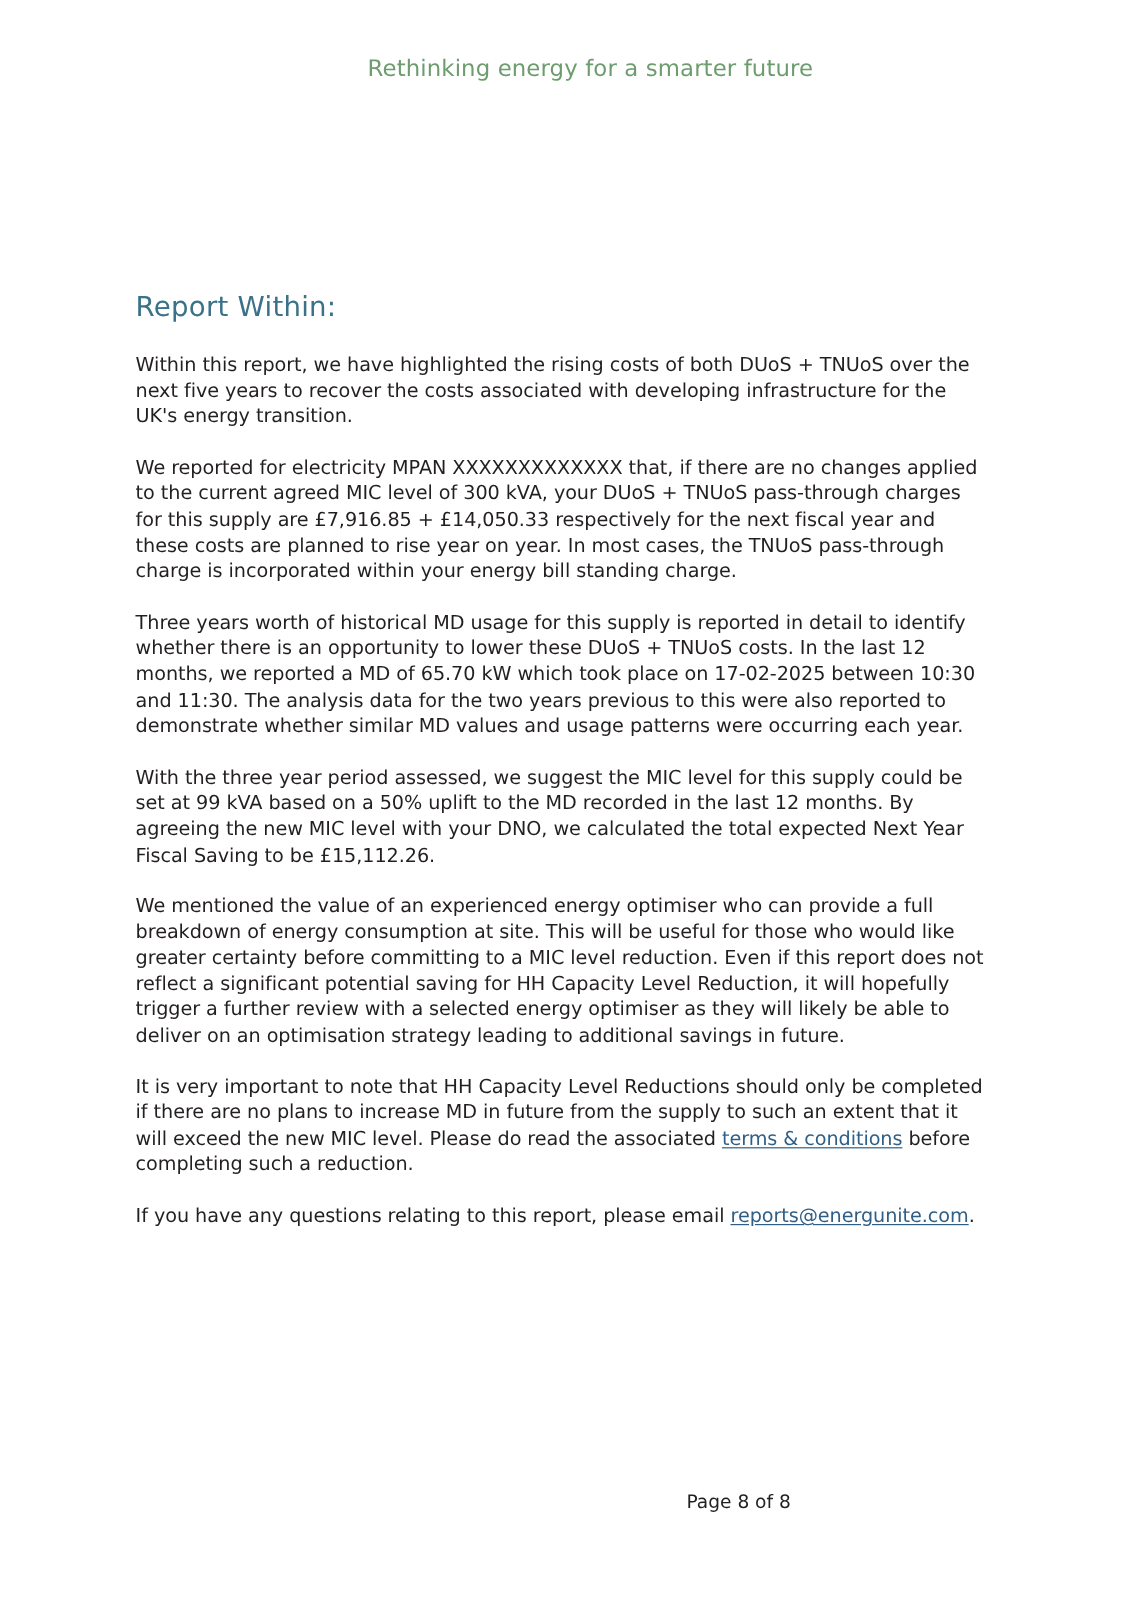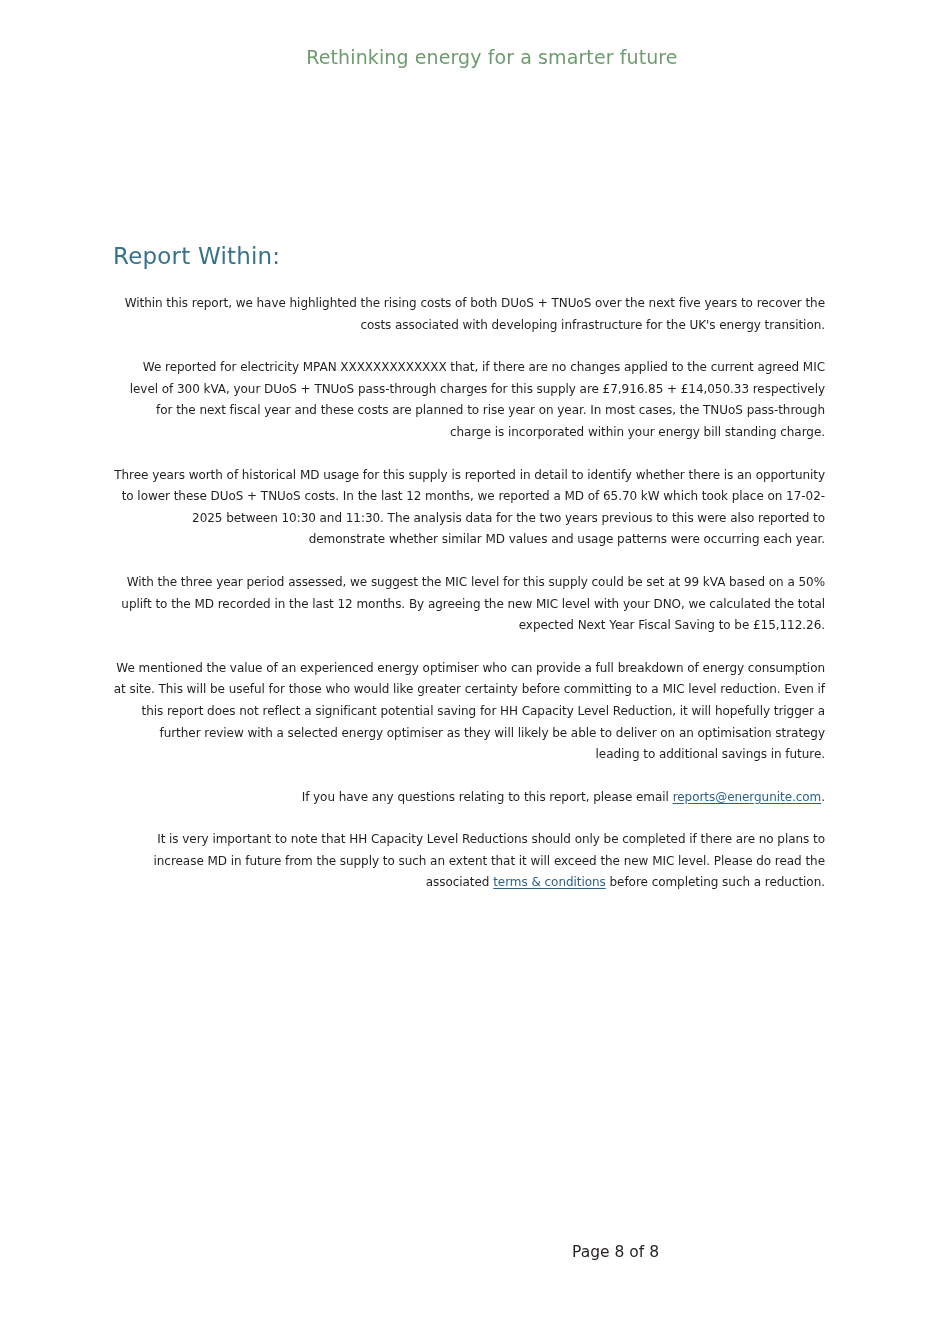--- a/index.html
+++ b/index.html
@@ -70,26 +70,26 @@
   }
   .section-title {
     font-family: "DejaVu Sans", "Liberation Sans", sans-serif;
     font-size: 23px;
     font-weight: 400;
     color: #3a7389;
     margin: 0 0 24px 0;
     letter-spacing: 0.2px;
   }
   .para {
-    font-size: 12px;
+    font-size: 16px;
     line-height: 21.6px;
     margin: 0 0 21px 0;
     color: #231f20;
     letter-spacing: -0.05px;
-    text-align: right;
+    text-align: left;
   }
   .para:last-child { margin-bottom: 0; }
 
   a.doc-link {
     color: #2f5f86;
     text-decoration: underline;
     text-underline-offset: 2px;
   }
 
   
@@ -123,21 +123,21 @@
   <p class="para">Within this report, we have highlighted the rising costs of both DUoS + TNUoS over the next five years to recover the costs associated with developing infrastructure for the UK's energy transition.</p>
 
   <p class="para">We reported for electricity MPAN XXXXXXXXXXXXX that, if there are no changes applied to the current agreed MIC level of 300 kVA, your DUoS + TNUoS pass-through charges for this supply are £7,916.85 + £14,050.33 respectively for the next fiscal year and these costs are planned to rise year on year. In most cases, the TNUoS pass-through charge is incorporated within your energy bill standing charge.</p>
 
   <p class="para">Three years worth of historical MD usage for this supply is reported in detail to identify whether there is an opportunity to lower these DUoS + TNUoS costs. In the last 12 months, we reported a MD of 65.70 kW which took place on 17-02-2025 between 10:30 and 11:30. The analysis data for the two years previous to this were also reported to demonstrate whether similar MD values and usage patterns were occurring each year.</p>
 
   <p class="para">With the three year period assessed, we suggest the MIC level for this supply could be set at 99 kVA based on a 50% uplift to the MD recorded in the last 12 months. By agreeing the new MIC level with your DNO, we calculated the total expected Next Year Fiscal Saving to be £15,112.26.</p>
 
   <p class="para">We mentioned the value of an experienced energy optimiser who can provide a full breakdown of energy consumption at site. This will be useful for those who would like greater certainty before committing to a MIC level reduction. Even if this report does not reflect a significant potential saving for HH Capacity Level Reduction, it will hopefully trigger a further review with a selected energy optimiser as they will likely be able to deliver on an optimisation strategy leading to additional savings in future.</p>
 
+  <p class="para"><span>It is very important to note that HH Capacity Level Reductions should only be completed if there are no plans to increase MD in future from the supply to such an extent that it will exceed the new MIC level. Please do read the associated </span><a class="doc-link" href="#">terms &amp; conditions</a><span> before completing such a reduction.</span></p>
+
   <p class="para"><span>If you have any questions relating to this report, please email </span><a class="doc-link" href="#">reports@energunite.com</a><span>.</span></p>
-
-  <p class="para"><span>It is very important to note that HH Capacity Level Reductions should only be completed if there are no plans to increase MD in future from the supply to such an extent that it will exceed the new MIC level. Please do read the associated </span><a class="doc-link" href="#">terms &amp; conditions</a><span> before completing such a reduction.</span></p>
 
 </div>
 
 <div class="footer">
   <span class="footer-text">Page 8 of 8</span>
 </div>
 
 </body></html>

